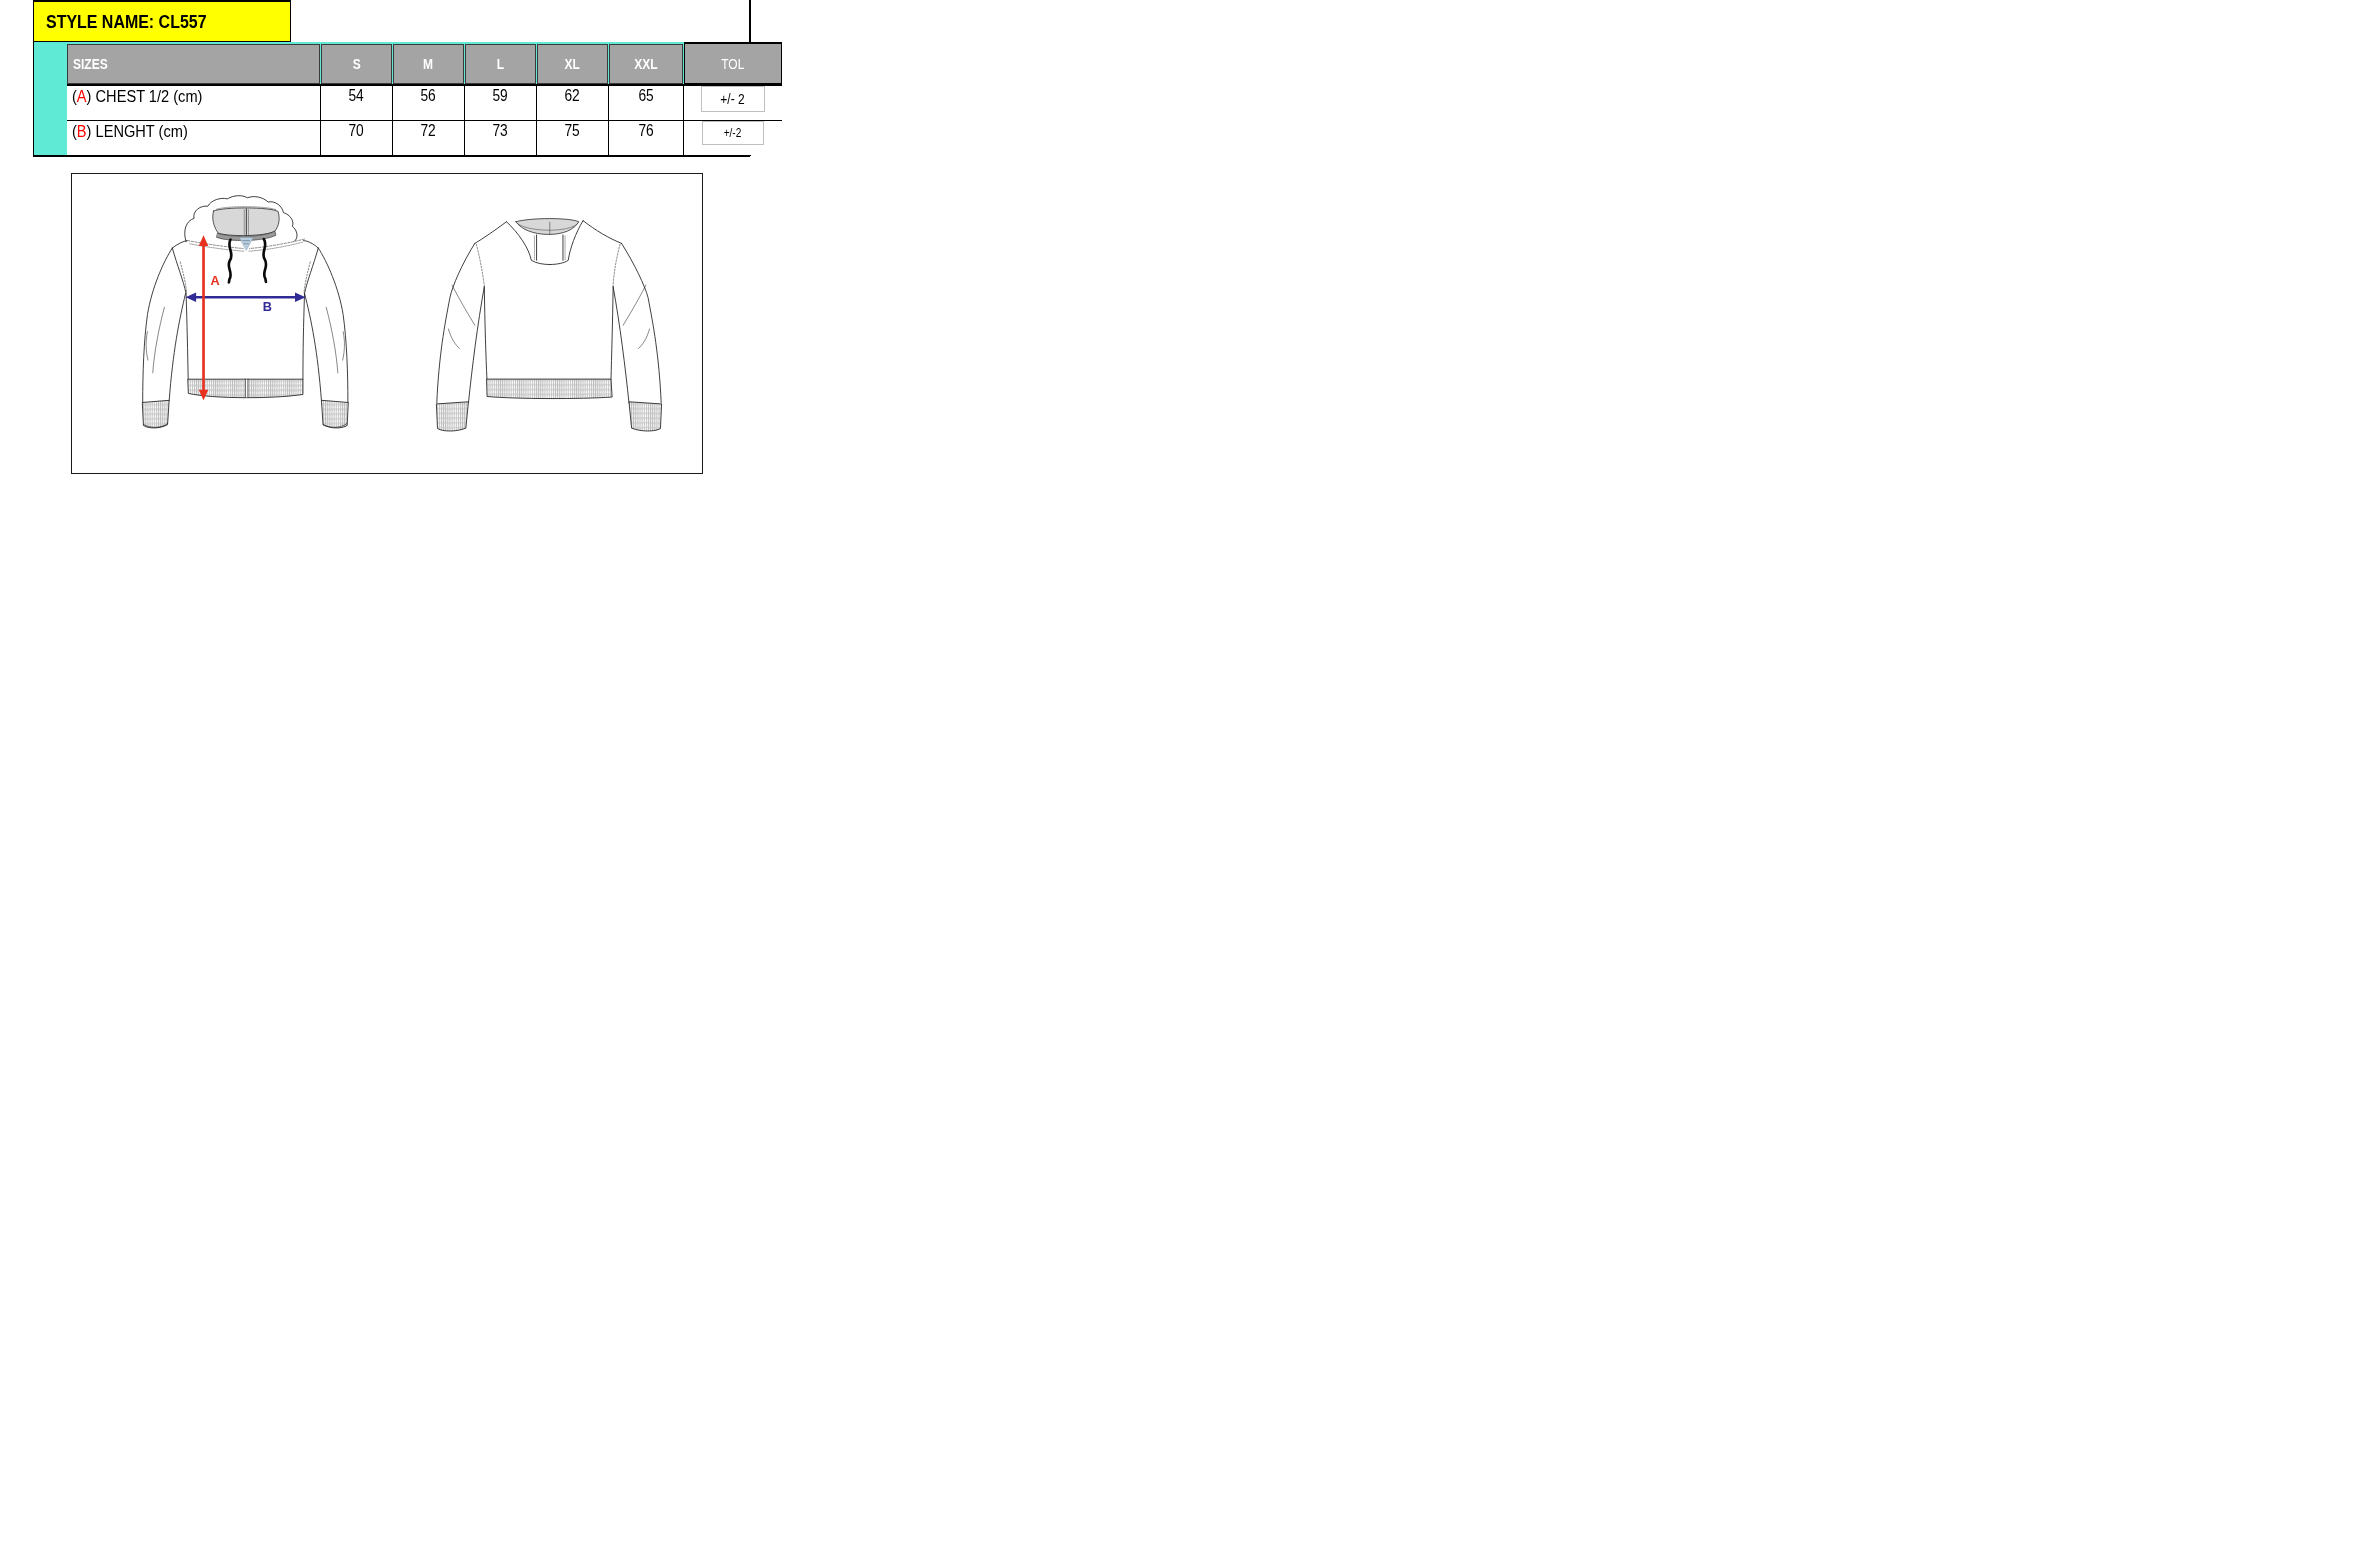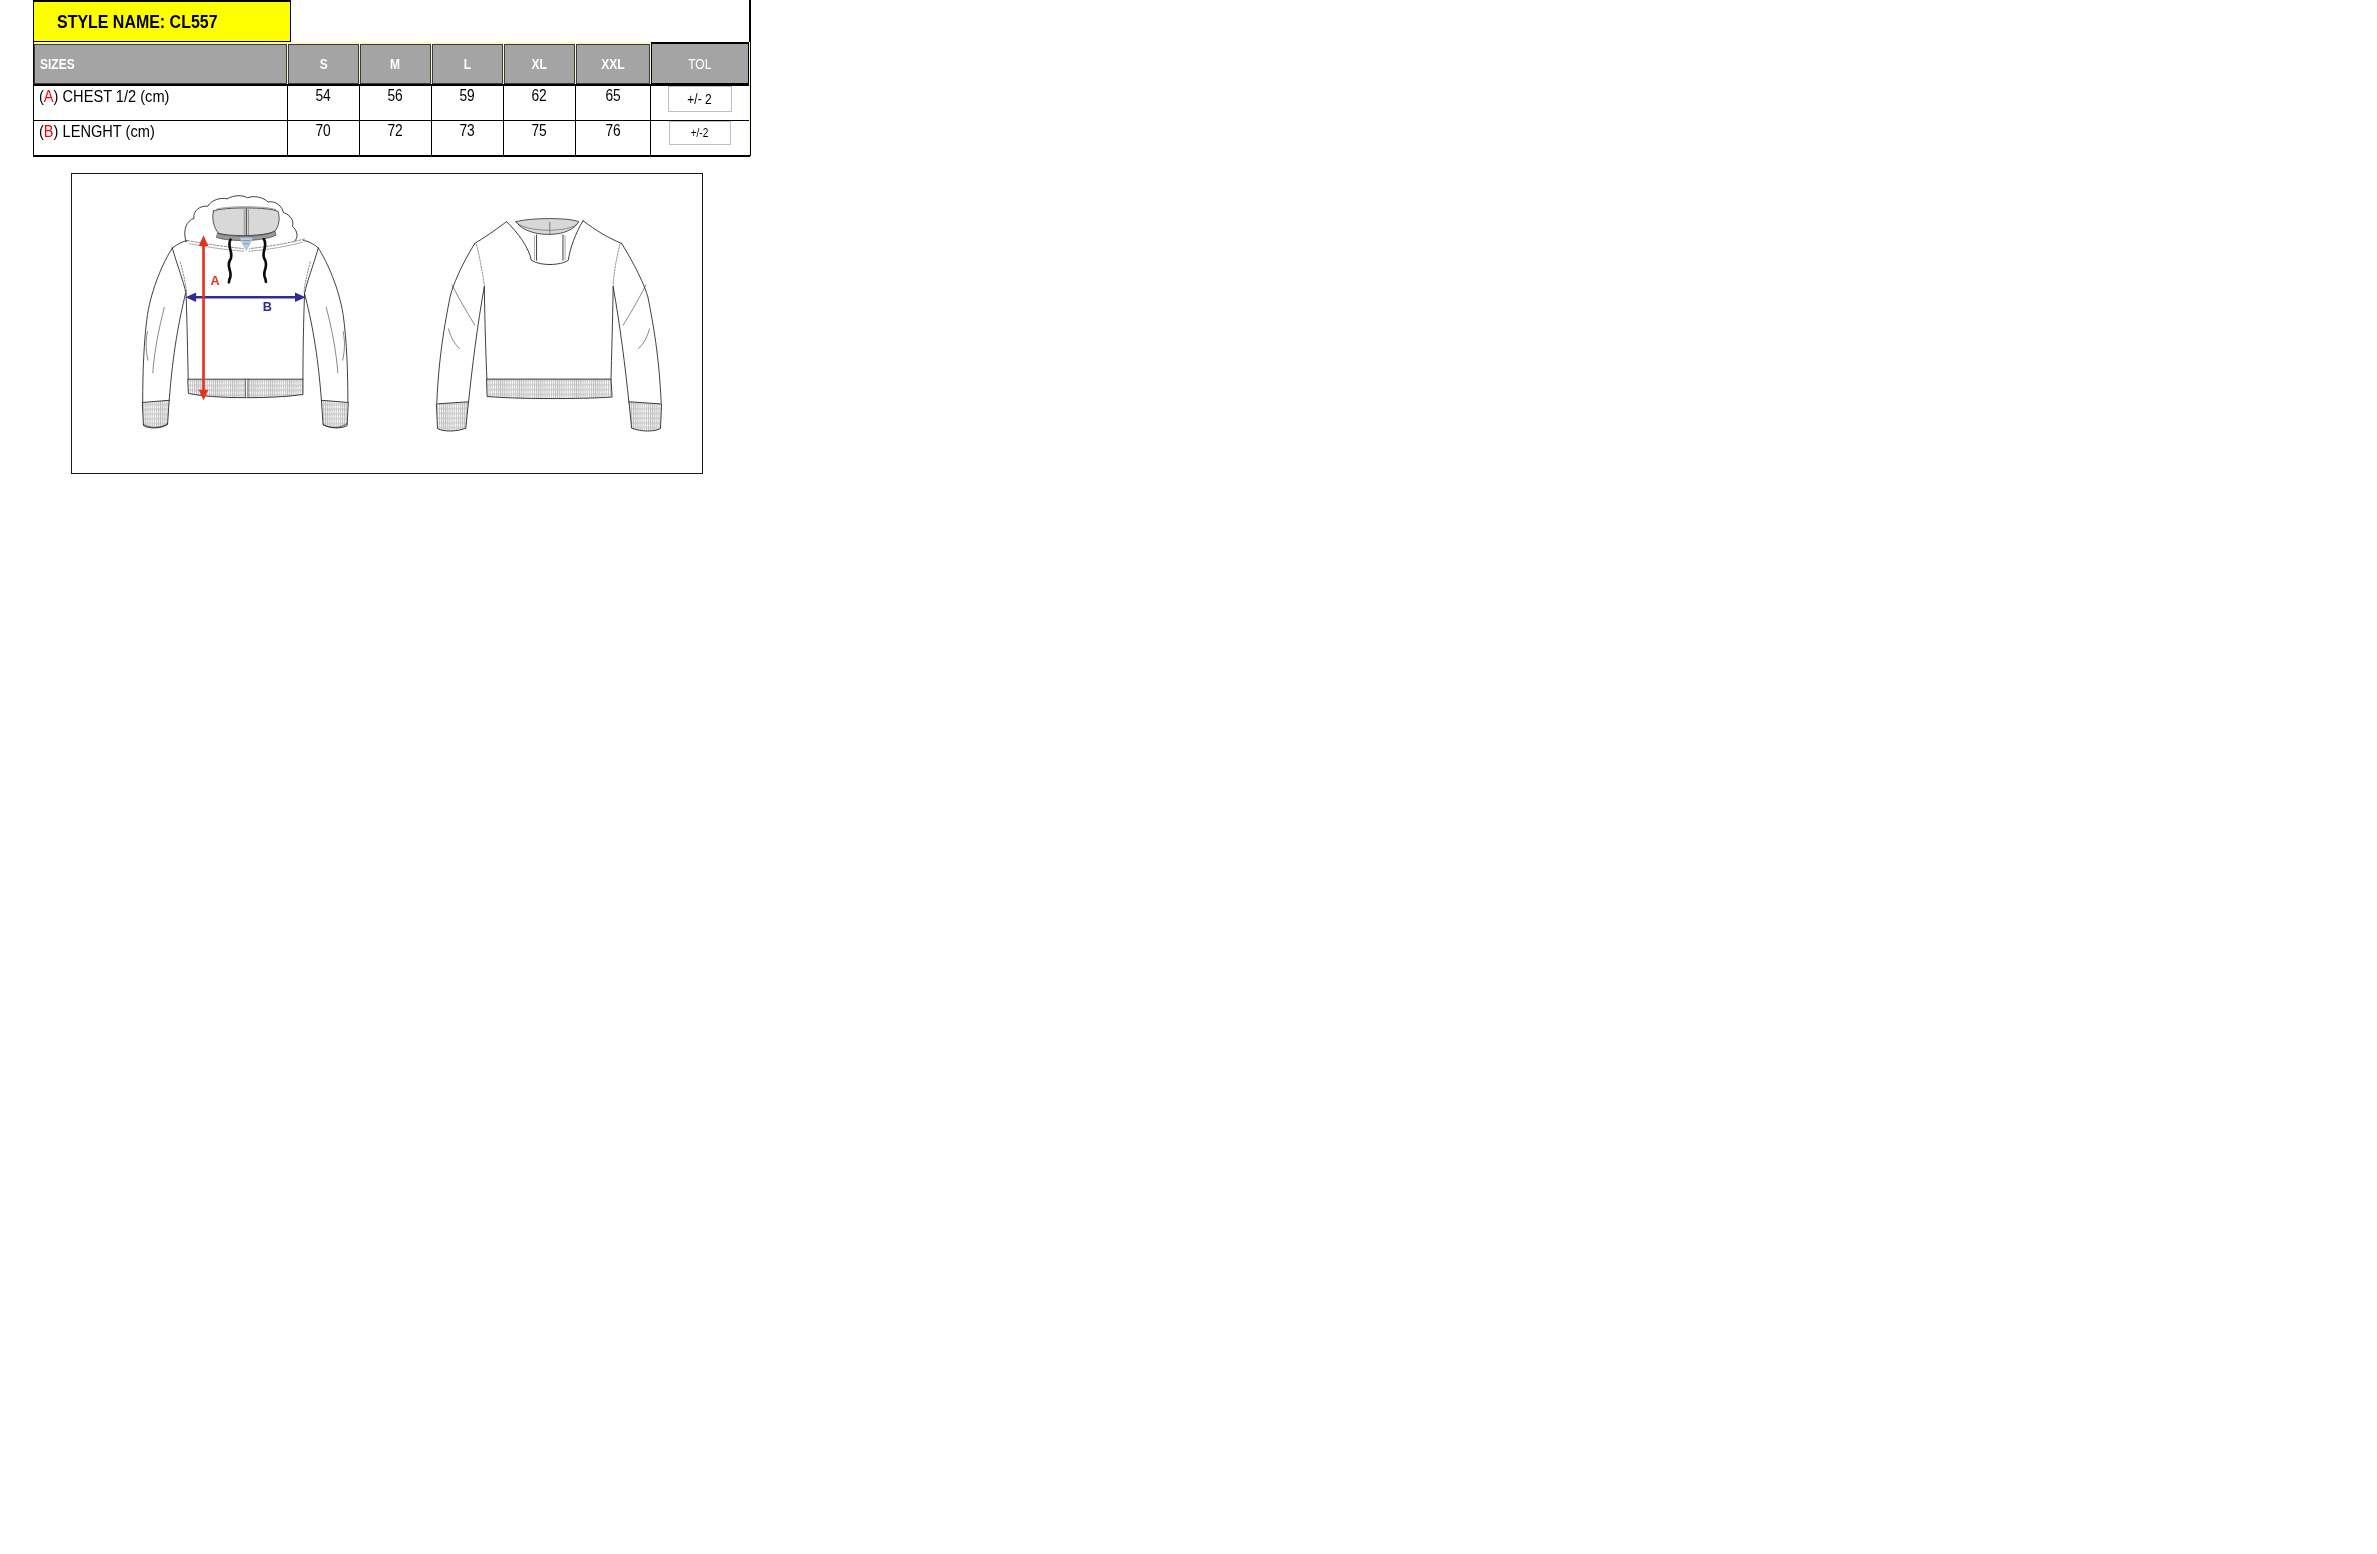--- a/index.html
+++ b/index.html
@@ -5,28 +5,28 @@
   html,body{margin:0;padding:0;background:#fff;}
   .page{position:relative;width:793px;height:518px;background:#fff;overflow:hidden;
         font-family:"Liberation Sans",sans-serif;color:#000;}
   
   .cx{display:inline-block;transform:scaleX(0.84);transform-origin:center;white-space:nowrap;}
   .cxl{display:inline-block;transform:scaleX(0.84);transform-origin:left center;white-space:nowrap;}
 
   
   .title-box{position:absolute;left:33px;top:0;width:258px;height:42px;box-sizing:border-box;
              background:#ffff00;border:1.6px solid #000;border-top-width:2.1px;
-             display:flex;align-items:center;padding-left:23px;}
+             display:flex;align-items:center;padding-left:12px;}
   .title-box .t{font-size:19px;font-weight:700;}
 
   
   .st{position:absolute;left:33px;top:42px;width:717px;box-sizing:border-box;
       display:grid;grid-template-columns:254px 72px 72px 72px 72px 75px 98px;
       grid-template-rows:42px 36px 35px;
-      border-left:1.6px solid #000;border-bottom:2.1px solid #000;background:#fef9c3;}
+      border-left:1.6px solid #000;border-bottom:2.1px solid #000;background:#5eead4;padding-left:33px;}
   .right-rule{position:absolute;left:749px;top:0;width:1.6px;height:156px;background:#000;}
 
   .hdr{background:#a4a4a4;border:1.6px solid #3a3a3a;box-sizing:border-box;
        margin:1.6px 1.1px 0 0;display:flex;align-items:center;justify-content:center;
        color:#fff;font-weight:700;font-size:14.3px;}
   .hdr-first{justify-content:flex-start;padding-left:5.3px;}
   .hdr-tol{background:#a4a4a4;border:1.6px solid #000;border-top-width:2.6px;box-sizing:border-box;
            margin:0;display:flex;align-items:center;justify-content:center;
            color:#fff;font-weight:400;font-size:14.3px;}
 

